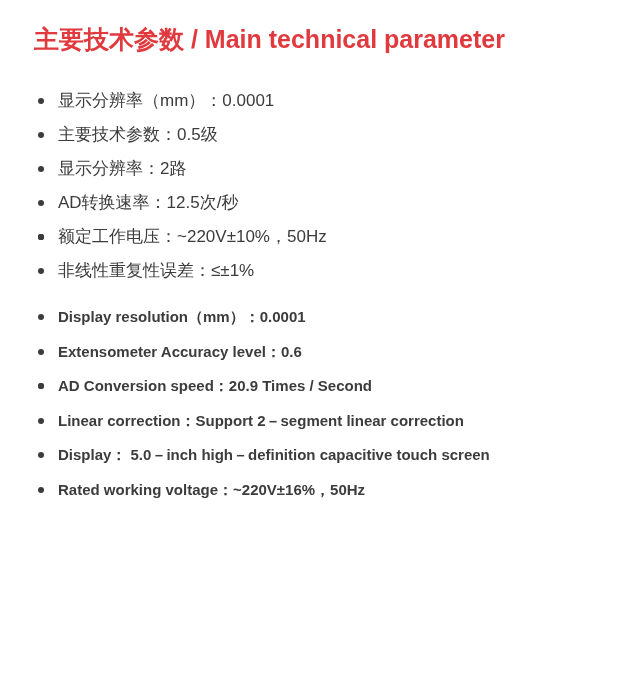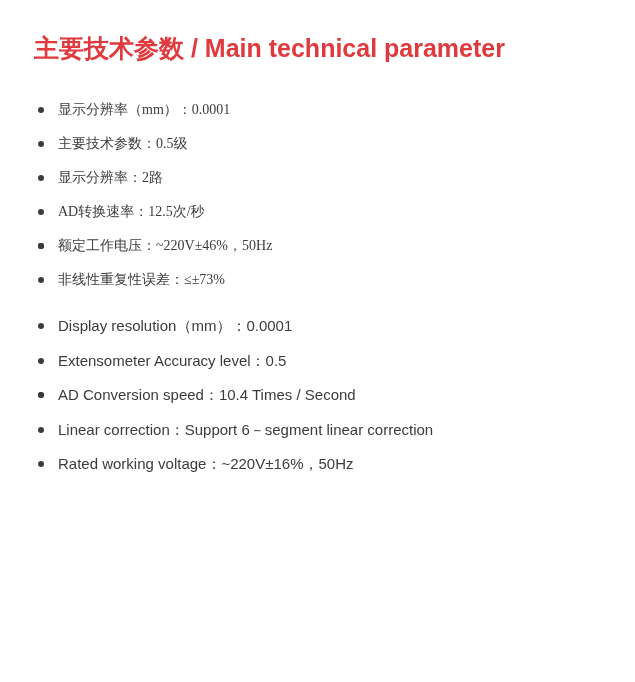--- a/index.html
+++ b/index.html
@@ -12,21 +12,21 @@
     background: #ffffff;
     font-family: "Liberation Sans", "DejaVu Sans", sans-serif;
     color: #3a3a3a;
     overflow: hidden;
   }
   .page {
     position: relative;
     width: 635px;
     height: 532px;
     box-sizing: border-box;
-    padding: 31px 30px 0 30px;
+    padding: 22px 30px 0 30px;
   }
   .title {
     font-size: 25px;
     font-weight: bold;
     color: #e0393e;
     letter-spacing: 0px;
     line-height: 34px;
     margin: 0 0 0 4px;
     white-space: nowrap;
   }
@@ -36,33 +36,34 @@
   .spec-list {
     list-style: none;
     margin: 0;
     padding: 0;
   }
   .spec-list.cn-list {
     margin-top: 34px;
   }
   .spec-list.en-list {
     margin-top: 26px;
+    font-weight: bold;
   }
   .spec-item {
     position: relative;
     padding-left: 28px;
     font-size: 14.5px;
     line-height: 20px;
     color: #3c3c3c;
     margin-bottom: 14px;
     white-space: nowrap;
   }
   .cn-list .spec-item {
-    font-family: Liberation Serif, serif;
-    font-size: 14px;
+    font-family: Liberation Sans, sans-serif;
+    font-size: 17px;
     margin-bottom: 14px;
   }
   .en-list .spec-item {
     font-size: 15px;
     margin-bottom: 14.5px;
   }
   .spec-item .bullet {
     position: absolute;
     left: 8px;
     top: 7px;
@@ -103,47 +104,51 @@
       <span class="txt">AD转换速率：12.5次/秒</span>
     </li>
     <li class="spec-item">
       <span class="bullet"></span>
     </li>
     <li class="spec-item">
       <span class="bullet"></span>
     </li>
     <li class="spec-item">
       <span class="bullet"></span>
-      <span class="txt">额定工作电压：~220V±46%，50Hz</span>
+      <span class="txt">额定工作电压：~220V±10%，50Hz</span>
     </li>
     <li class="spec-item">
       <span class="bullet"></span>
-      <span class="txt">非线性重复性误差：≤±73%</span>
+      <span class="txt">非线性重复性误差：≤±1%</span>
     </li>
   </ul>
 
   <ul class="spec-list en-list">
     <li class="spec-item">
       <span class="bullet"></span>
       <span class="txt">Display resolution（mm）：0.0001</span>
     </li>
     <li class="spec-item">
       <span class="bullet"></span>
-      <span class="txt">Extensometer Accuracy level：0.5</span>
+      <span class="txt">Extensometer Accuracy level：0.6</span>
     </li>
     <li class="spec-item">
       <span class="bullet"></span>
     </li>
     <li class="spec-item">
       <span class="bullet"></span>
-      <span class="txt">AD Conversion speed：10.4 Times / Second</span>
+      <span class="txt">AD Conversion speed：20.9 Times / Second</span>
     </li>
     <li class="spec-item">
       <span class="bullet"></span>
-      <span class="txt">Linear correction：Support 6－segment linear correction</span>
+      <span class="txt">Linear correction：Support 2－segment linear correction</span>
+    </li>
+    <li class="spec-item">
+      <span class="bullet"></span>
+      <span class="txt">Display： 5.0－inch high－definition capacitive touch screen</span>
     </li>
     <li class="spec-item">
       <span class="bullet"></span>
       <span class="txt">Rated working voltage：~220V±16%，50Hz</span>
     </li>
   </ul>
 
 </div>
 
 </body></html>

